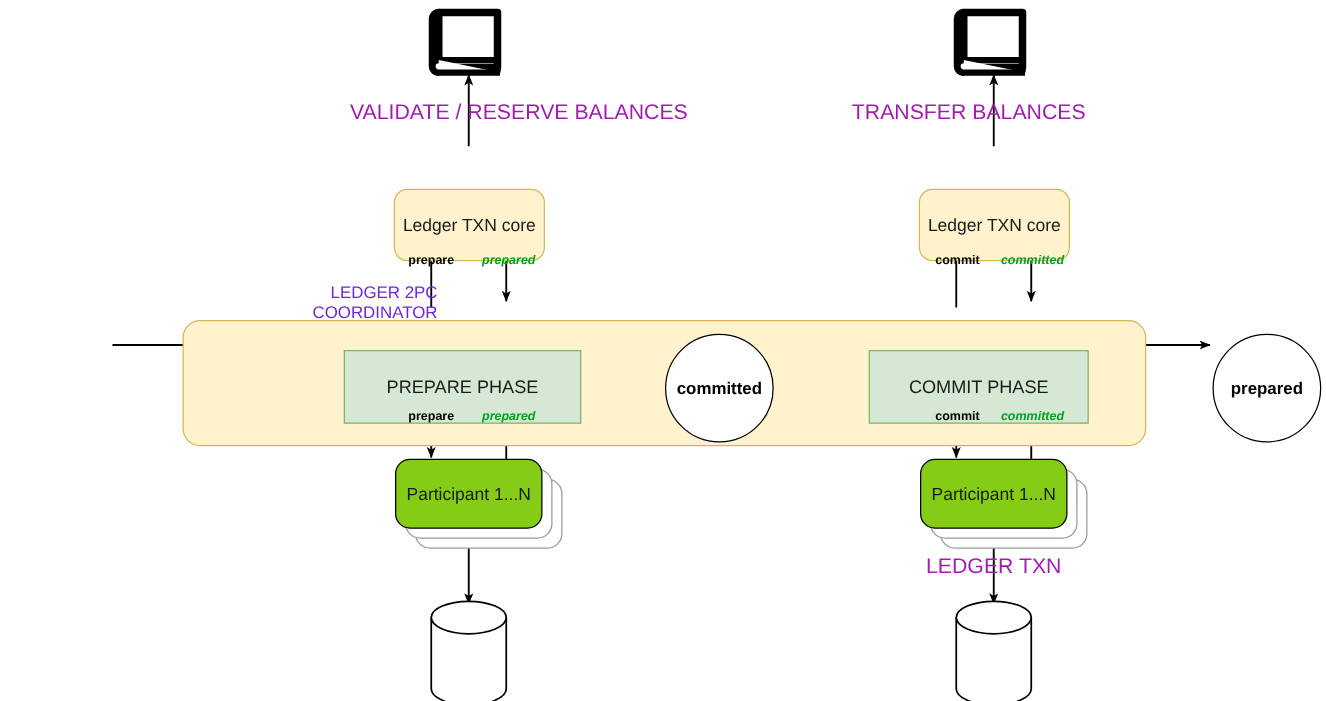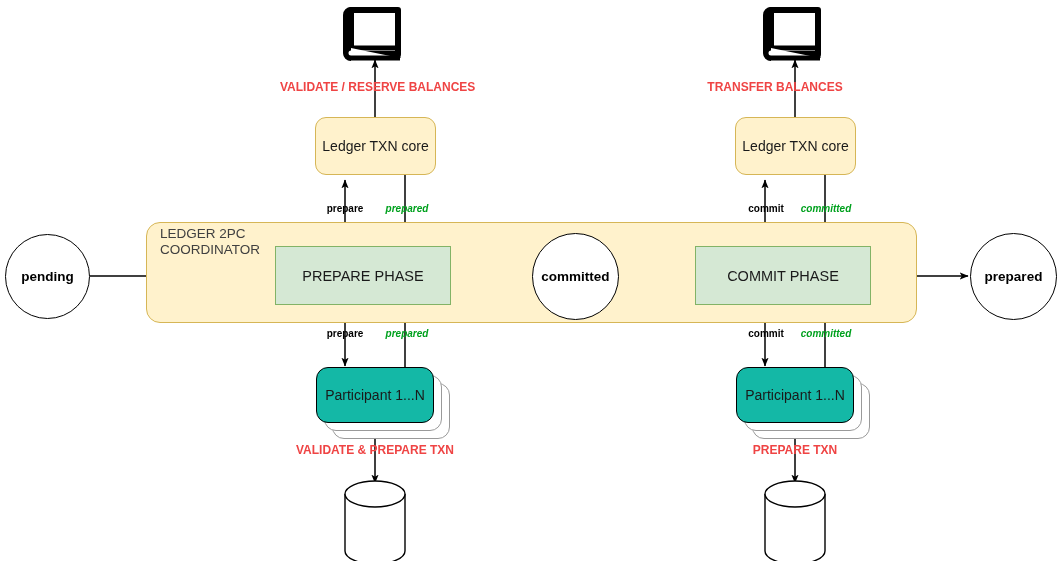--- a/index.html
+++ b/index.html
@@ -20,20 +20,21 @@
     left: 0; top: 0;
     width: 1061px;
     height: 561px;
   }
   .node {
     position: absolute;
     display: flex;
     align-items: center;
     justify-content: center;
     text-align: center;
+    margin-top: 34px;
   }
   
   .state-circle {
     border: 1.6px solid #000000;
     border-radius: 50%;
     background: #ffffff;
     font-size: 13.5px;
     font-weight: bold;
     color: #000000;
     z-index: 6;
@@ -41,23 +42,23 @@
   
   .coordinator {
     background: #fff2cc;
     border: 1.3px solid #d6b656;
     border-radius: 14px;
     z-index: 1;
   }
   .coordinator-label {
     position: absolute;
     font-size: 13.5px;
-    color: #404040;
+    color: #6d28d9;
     line-height: 16px;
-    text-align: left;
+    text-align: right;
     white-space: pre-line;
     z-index: 7;
   }
   
   .phase-box {
     background: #d5e8d4;
     border: 1.2px solid #82b366;
     font-size: 14.5px;
     color: #1a1a1a;
     z-index: 5;
@@ -78,44 +79,44 @@
   }
   .participant-shadow {
     position: absolute;
     background: #ffffff;
     border: 1.2px solid #9a9a9a;
     border-radius: 12px;
   }
   .participant-front {
     position: absolute;
     left: 0; top: 0;
-    background: #14b8a6;
+    background: #84cc16;
     border: 1.5px solid #000000;
     border-radius: 12px;
     display: flex;
     align-items: center;
     justify-content: center;
     font-size: 14px;
     color: #1a1a1a;
   }
   
   .edge-label {
     position: absolute;
     font-size: 10px;
     font-weight: bold;
     color: #000000;
     white-space: nowrap;
     z-index: 8;
     text-align: center;
   }
   .edge-label.green { color: #00a11e; font-style: italic; }
   .edge-label.plain {
-    font-weight: bold;
-    font-size: 12px;
-    color: #ef4444;
+    font-weight: normal;
+    font-size: 17px;
+    color: #a21caf;
   }
 </style>
 </head>
 <body>
 
 <div id="canvas">
 
   <div class="node coordinator" style="left:146px; top:222px; width:771px; height:101px;"></div>
   <div class="coordinator-label" style="left:160px; top:226px; width:190px;">LEDGER 2PC
 COORDINATOR</div>
@@ -177,27 +178,26 @@
       <path d="M345,494 v57 a30,13 0 0 0 60,0 v-57"></path>
       <ellipse cx="375" cy="494" rx="30" ry="13"></ellipse>
     </g>
 
     <g stroke="#000000" stroke-width="1.4" fill="#ffffff">
       <path d="M765,494 v57 a30,13 0 0 0 60,0 v-57"></path>
       <ellipse cx="795" cy="494" rx="30" ry="13"></ellipse>
     </g>
   </svg>
 
-  <div class="node state-circle" style="left:5px; top:234px; width:85px; height:85px;">pending</div>
 
   <div class="node state-circle" style="left:532px; top:233px; width:87px; height:87px;">committed</div>
 
   <div class="node state-circle" style="left:970px; top:233px; width:87px; height:87px;">prepared</div>
 
-  <div class="node phase-box" style="left:275px; top:246px; width:176px; height:59px;">PREPARE PHASE</div>
+  <div class="node phase-box" style="left:275px; top:246px; width:190px; height:59px;">PREPARE PHASE</div>
 
   <div class="node phase-box" style="left:695px; top:246px; width:176px; height:59px;">COMMIT PHASE</div>
 
   <div class="node ledger-core" style="left:315px; top:117px; width:121px; height:58px;">Ledger TXN core</div>
 
   <div class="node ledger-core" style="left:735px; top:117px; width:121px; height:58px;">Ledger TXN core</div>
 
   <div class="participant-wrap" style="left:316px; top:367px; width:135px; height:78px;">
     <div class="participant-shadow" style="left:16px; top:16px; width:118px; height:56px;"></div>
     <div class="participant-shadow" style="left:8px; top:8px; width:118px; height:56px;"></div>
@@ -207,23 +207,22 @@
   <div class="participant-wrap" style="left:736px; top:367px; width:135px; height:78px;">
     <div class="participant-shadow" style="left:16px; top:16px; width:118px; height:56px;"></div>
     <div class="participant-shadow" style="left:8px; top:8px; width:118px; height:56px;"></div>
     <div class="participant-front" style="width:118px; height:56px;">Participant 1...N</div>
   </div>
 
   <div class="edge-label plain" style="left:280px; top:80px; width:190px;">VALIDATE / RESERVE BALANCES</div>
 
   <div class="edge-label plain" style="left:680px; top:80px; width:190px;">TRANSFER BALANCES</div>
 
-  <div class="edge-label plain" style="left:280px; top:443px; width:190px;">VALIDATE &amp; PREPARE TXN</div>
-
-  <div class="edge-label plain" style="left:700px; top:443px; width:190px;">PREPARE TXN</div>
+
+  <div class="edge-label plain" style="left:700px; top:443px; width:190px;">LEDGER TXN</div>
 
   <div class="edge-label" style="left:300px; top:203px; width:90px;">prepare</div>
   <div class="edge-label green" style="left:362px; top:203px; width:90px;">prepared</div>
 
   <div class="edge-label" style="left:300px; top:328px; width:90px;">prepare</div>
   <div class="edge-label green" style="left:362px; top:328px; width:90px;">prepared</div>
 
   <div class="edge-label" style="left:722px; top:203px; width:88px;">commit</div>
   <div class="edge-label green" style="left:780px; top:203px; width:92px;">committed</div>
 

